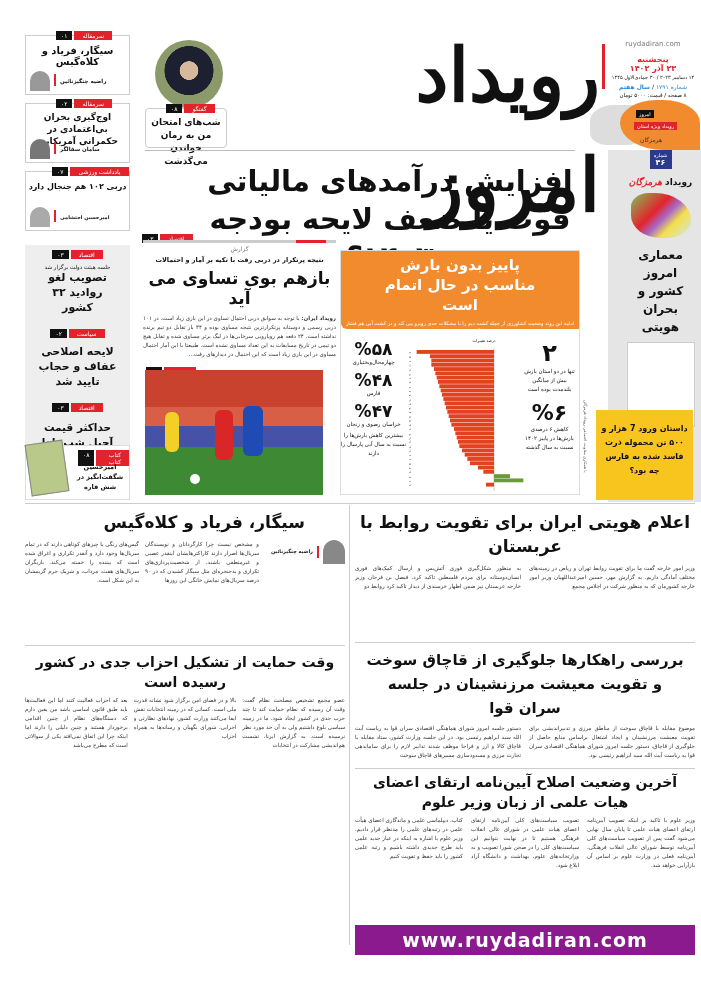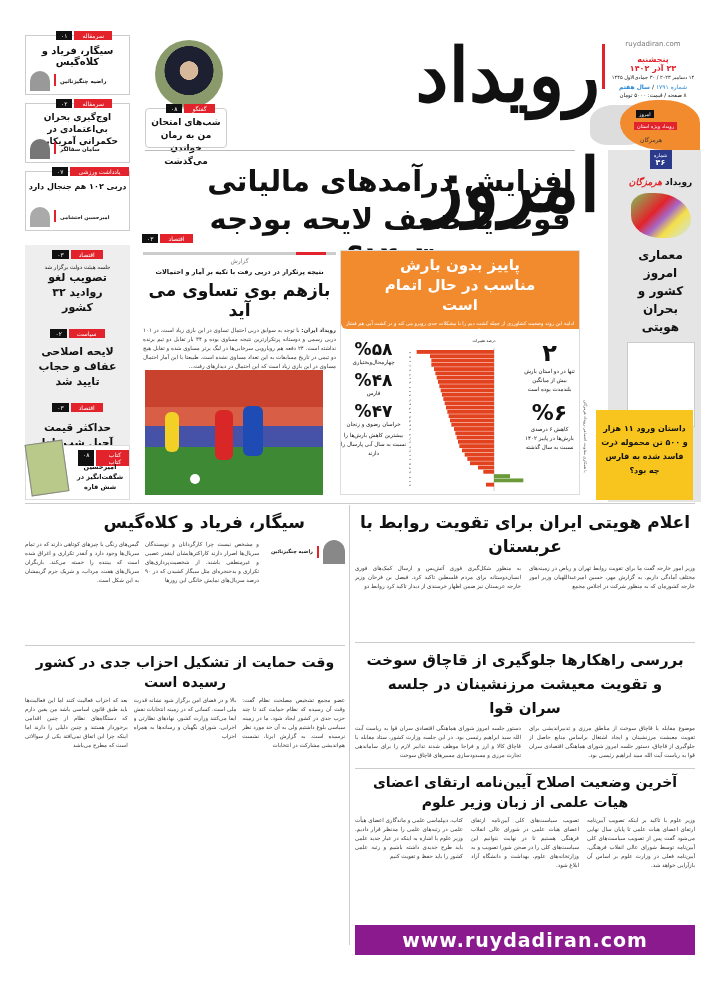--- a/index.html
+++ b/index.html
@@ -108,21 +108,21 @@
 <div class="abs" style="left:145px;top:150px;width:430px;height:1px;background:#bbb;"></div>
 <div class="abs" style="left:200px;top:162px;width:380px;text-align:center;">
   <div class="bold" style="font-size:29px;line-height:38px;font-family:'DejaVu Sans',sans-serif;">افزایش درآمدهای مالیاتی</div>
   <div class="bold" style="font-size:29px;line-height:38px;">قوت یا ضعف لایحه بودجه ۱۴۰۳؟</div>
 </div>
 <div class="abs tag" style="left:142px;top:234px;">
     <span class="sec">اقتصاد</span>
     <span class="num">۰۳</span>
   </div>
 
-<div class="abs" style="left:143px;top:252px;width:193px;">
+<div class="abs" style="left:143px;top:240px;width:193px;">
   <div style="height:3px;background:#ccc;position:relative;margin-bottom:2px;">
       <div style="position:absolute;right:10px;top:0;width:30px;height:3px;background:#e3232b;"></div>
     </div>
   <div style="font-size:6px;color:#777;text-align:center;">گزارش</div>
   <div class="bold" style="font-size:6.5px;text-align:center;margin-top:4px;">نتیجه پرتکرار در دربی رفت با تکیه بر آمار و احتمالات</div>
   <div class="bold" style="font-size:17px;text-align:center;margin-top:4px;">بازهم بوی تساوی می آید</div>
   <div class="small" style="margin-top:6px;"><span class="bold">رویداد ایران:</span> <span>با توجه به سوابق دربی احتمال تساوی در این بازی زیاد است. در ۱۰۱ دربی رسمی و دوستانه پرتکرارترین نتیجه مساوی بوده و ۳۴ بار تقابل دو تیم برنده نداشته است. ۲۴ دفعه هم رویارویی سرخابی‌ها در لیگ برتر مساوی شده و تقابل هیچ دو تیمی در تاریخ مسابقات به این تعداد مساوی نشده است. طبیعتا با این آمار احتمال مساوی در این بازی زیاد است که این احتمال در دیدارهای رفت...</span></div>
   <div class="tag" style="margin-right:140px;margin-top:2px;">
       <span class="sec">ورزش</span>
       <span class="num">۰۷</span>
@@ -229,21 +229,21 @@
   <div style="margin:0 auto;width:22px;background:#2c3a8c;color:#fff;text-align:center;font-size:5px;padding:2px 0;">
     <div>شماره</div>
     <div style="font-size:8px;font-weight:bold;">۴۶</div>
   </div>
   <div style="text-align:center;margin-top:8px;font-size:9px;font-weight:bold;"><span>رویداد</span> <span style="color:#e3232b;font-style:italic;">هرمزگان</span></div>
   <div style="margin:6px auto 0;width:60px;height:45px;background:linear-gradient(135deg,#7fc35a,#e3232b 40%,#a667c7 55%,#f4e04a 70%,#cde6f2);border-radius:30% 60% 40% 50%;"></div>
   <div class="bold" style="font-size:12px;line-height:18px;text-align:center;margin-top:8px;padding:0 24px;">معماری امروز کشور و بحران هویتی</div>
   <div style="margin:6px auto 0;width:68px;height:85px;background:#fff;border:1px solid #ccc;"></div>
 </div>
 <div class="abs" style="left:596px;top:410px;width:97px;height:90px;background:#f7c51e;padding-top:12px;">
-  <div class="bold" style="font-size:8px;line-height:14px;text-align:center;padding:0 4px;">داستان ورود ۱۱ هزار و ۵۰۰ تن محموله ذرت فاسد شده به فارس چه بود؟</div>
+  <div class="bold" style="font-size:8px;line-height:14px;text-align:center;padding:0 4px;">داستان ورود 7 هزار و ۵۰۰ تن محموله ذرت فاسد شده به فارس چه بود؟</div>
 </div>
 <div class="abs" style="left:580px;top:400px;width:8px;font-size:4px;writing-mode:vertical-rl;color:#555;">با همکاری معاونت اجتماعی رویداد هرمزگان</div>
 
 <div class="abs" style="left:25px;top:503px;width:670px;height:1px;background:#ccc;"></div>
 <div class="abs" style="left:349px;top:505px;width:1px;height:440px;background:#ccc;"></div>
 
 <div class="abs" style="left:355px;top:510px;width:340px;">
   <div class="bold" style="font-size:17px;text-align:center;line-height:24px;">اعلام هویتی ایران برای تقویت روابط با عربستان</div>
   <div style="display:flex;gap:8px;margin-top:6px;">
     <div class="small" style="flex:1;height:110px;overflow:hidden;">وزیر امور خارجه گفت ما برای تقویت روابط تهران و ریاض در زمینه‌های مختلف آمادگی داریم. به گزارش مهر، حسین امیرعبداللهیان وزیر امور خارجه کشورمان که به منظور شرکت در اجلاس مجمع</div>

